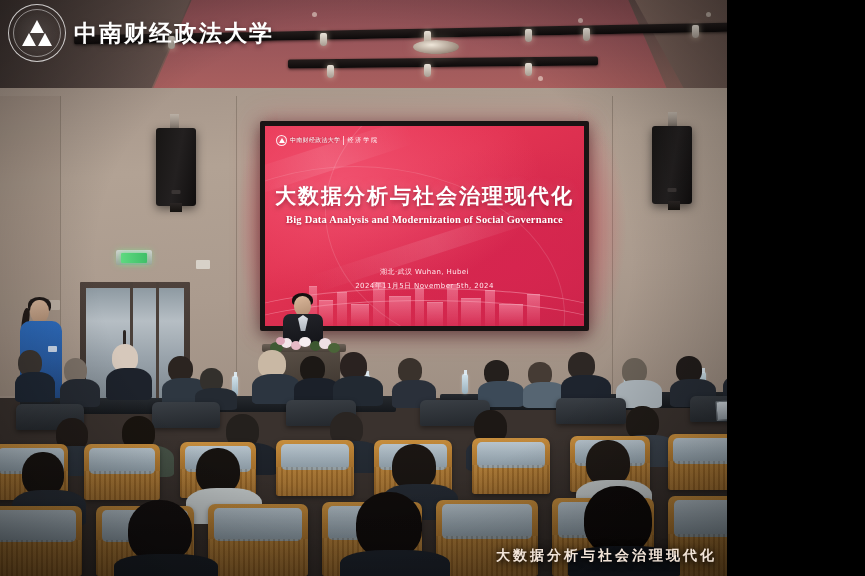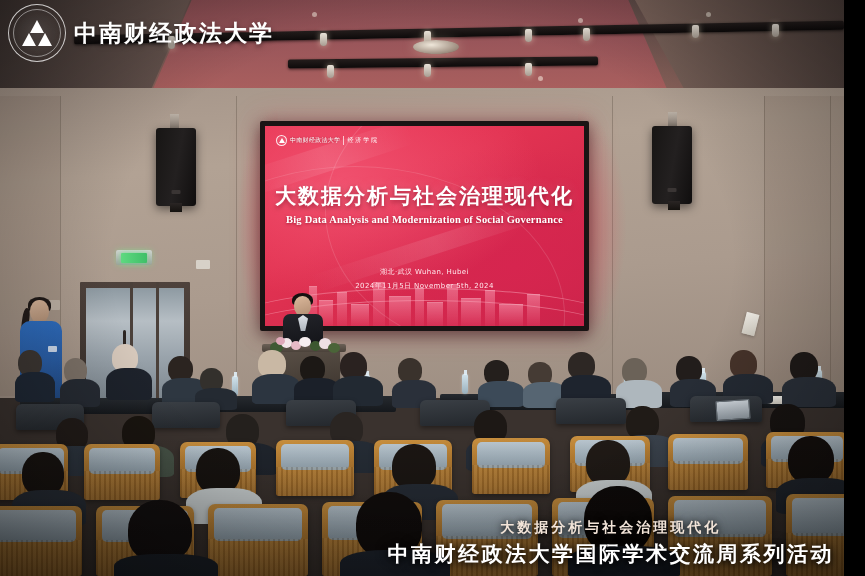--- a/index.html
+++ b/index.html
@@ -2,21 +2,21 @@
 <html><head>
 <meta charset="utf-8">
 <style>
   * { margin:0; padding:0; box-sizing:border-box; }
   html,body { background:#000; }
   body {
     font-family:"Liberation Sans", sans-serif;
     display:flex; align-items:flex-start; justify-content:flex-start;
   }
   #scene {
-    position:relative; width:844px; height:576px; overflow:hidden;
+    position:relative; width:727px; height:576px; overflow:hidden;
     background:#3a322e;
   }
 
   
   .ceiling {
     position:absolute; left:0; top:0; width:865px; height:96px;
     background:
       linear-gradient(180deg,#5d4a46 0%,#6b534e 30%,#7a5a54 60%,#8a625a 100%);
   }
   .ceiling-pink {
@@ -751,16 +751,15 @@
         <span class="t" style="left:16px;top:13px;"></span>
       </div>
     </div>
     <div class="txt">
       <div class="cn">中南财经政法大学</div>
     </div>
   </div>
 
   <div class="caption">
     <div class="l1">大数据分析与社会治理现代化</div>
-    <div class="l2">中南财经政法大学国际学术交流周系列活动</div>
   </div>
 
 </div>
 
 </body></html>

